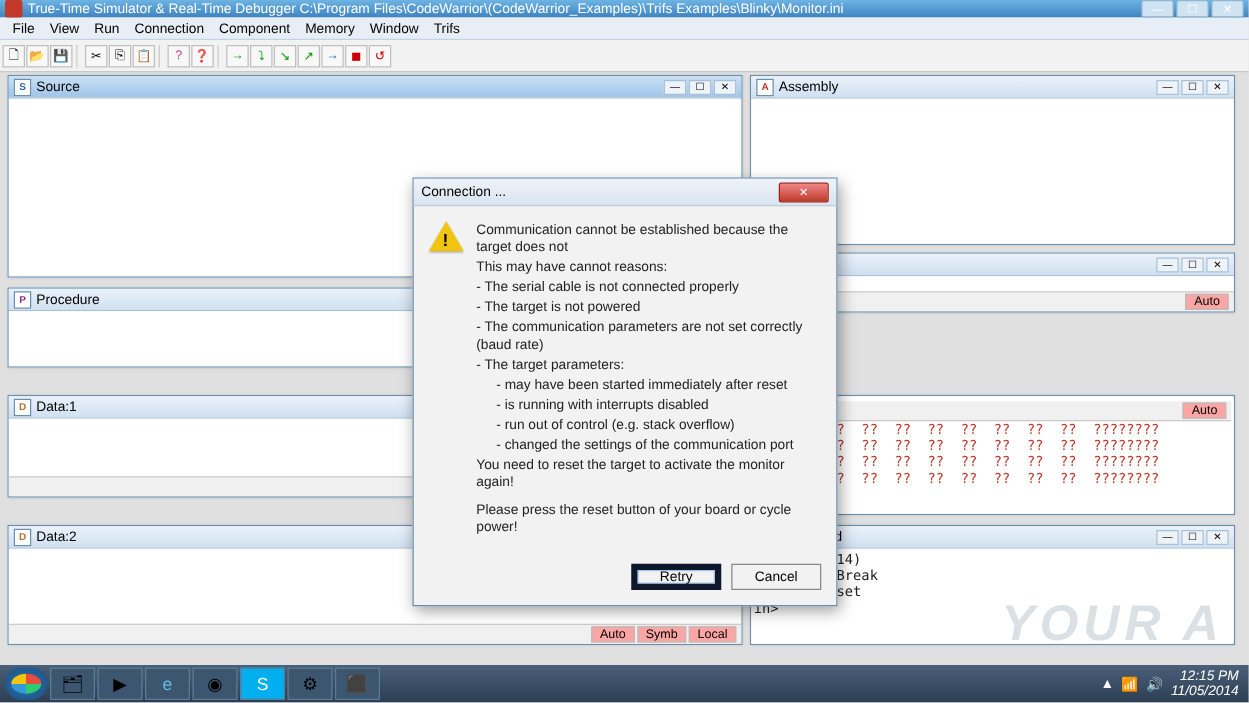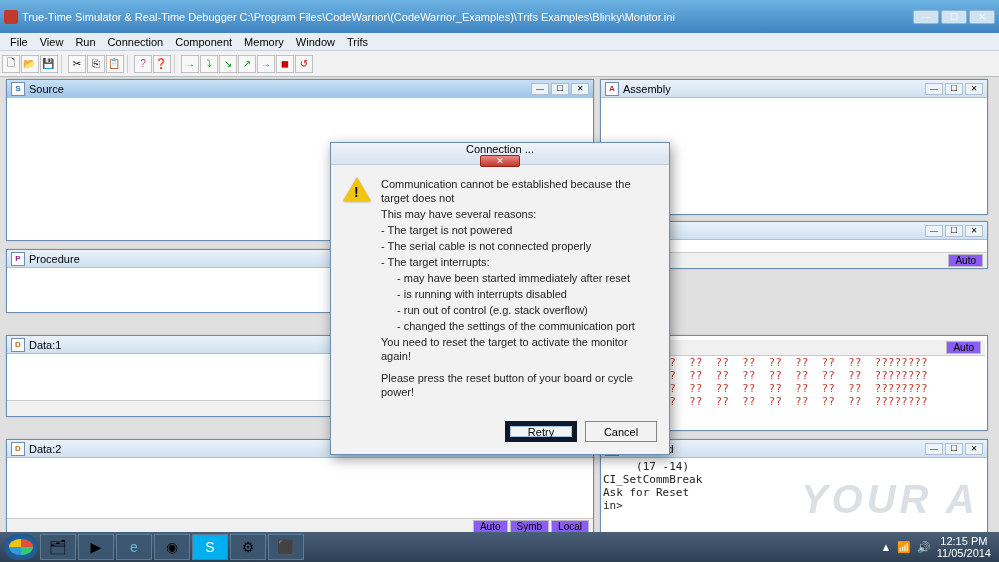--- a/index.html
+++ b/index.html
@@ -1,19 +1,19 @@
 <!DOCTYPE html>
 <html><head>
 <meta charset="utf-8">
 <style>
 * { box-sizing: border-box; margin: 0; padding: 0; font-family: "Segoe UI", Tahoma, sans-serif; font-size: 11px; }
 body { width: 999px; height: 562px; background: #e8e8e8; overflow: hidden; position: relative; }
 
 
-.titlebar { height: 33px; background: linear-gradient(#6db3e3, #3f83c0); display: flex; align-items: center; padding: 0 4px; color: #fff; }
+.titlebar { height: 14px; background: linear-gradient(#6db3e3, #3f83c0); display: flex; align-items: center; padding: 0 4px; color: #fff; }
 .titlebar .icon { width: 14px; height: 14px; margin-right: 4px; background: #c0392b; border-radius: 2px; display: inline-block; }
 .titlebar .title { flex: 1; white-space: nowrap; overflow: hidden; }
 .win-controls { display: flex; gap: 2px; }
 .win-controls .btn { width: 26px; height: 14px; background: #cfe3f2; border: 1px solid #8fb6d2; border-radius: 2px; display: flex; align-items: center; justify-content: center; font-size: 9px; cursor: pointer; }
 
 
 .menubar { height: 18px; background: #e8eef6; border-bottom: 1px solid #c4d3e4; display: flex; align-items: center; padding: 0 4px; }
 .menubar .menu-item { padding: 0 6px; cursor: pointer; }
 
 
@@ -27,45 +27,45 @@
 
 .child { position: absolute; border: 1px solid #6a8fb0; background: #fff; display: flex; flex-direction: column; box-shadow: 0 0 2px rgba(0,0,0,.15); }
 .child-titlebar { height: 18px; background: linear-gradient(#eaf2fb, #d0e0f0); border-bottom: 1px solid #a8c0d8; display: flex; align-items: center; padding: 0 4px; }
 .child-titlebar.active { background: linear-gradient(#c9e0f5, #9fc5e8); }
 .child-titlebar .cicon { width: 14px; height: 14px; margin-right: 4px; border: 1px solid #6a8fb0; background: #fff; font-size: 8px; display: flex; align-items: center; justify-content: center; font-weight: bold; }
 .child-titlebar .ctitle { flex: 1; }
 .child-controls { display: flex; gap: 2px; }
 .child-controls .cbtn { width: 18px; height: 12px; background: #eef3f8; border: 1px solid #a8c0d8; font-size: 8px; display: flex; align-items: center; justify-content: center; cursor: pointer; }
 .child-body { flex: 1; background: #fff; font-family: Consolas, monospace; font-size: 11px; padding: 2px; overflow: hidden; }
 .child-tabs { height: 16px; background: #f0f0f0; border-top: 1px solid #ccc; display: flex; justify-content: flex-end; align-items: center; padding-right: 4px; gap: 2px; }
-.child-tabs .tab { border: 1px solid #bbb; padding: 0 6px; font-size: 10px; background: #8b5cf6; cursor: pointer; }
+.child-tabs .tab { border: 1px solid #bbb; padding: 0 6px; font-size: 10px; background: #fca5a5; cursor: pointer; }
 
 
 .memline { white-space: pre; color: #c0392b; font-family: Consolas, monospace; }
 
 
 .cmdline { white-space: pre; font-family: Consolas, monospace; color: #222; }
 
 
 .statusbar { height: 16px; background: #f2f2f2; border-top: 1px solid #ccc; display: flex; align-items: center; font-size: 11px; }
 .statusbar .seg { padding: 0 6px; }
 .statusbar .flex { flex: 1; }
 
 
 .taskbar { position: absolute; left: 0; right: 0; bottom: 0; height: 30px; background: linear-gradient(#4a6079, #2c3e52); display: flex; align-items: center; padding: 0 4px; gap: 2px; }
 .taskbar .start { width: 34px; height: 26px; border-radius: 13px; background: radial-gradient(#2c73b5, #1b4d7a); cursor: pointer; position: relative; }
 .taskbar .start::before { content:""; position:absolute; inset:5px; background: conic-gradient(#e74c3c 0 25%, #2ecc71 0 50%, #3498db 0 75%, #f1c40f 0); border-radius:50%; }
 .taskbar .tb-item { width: 36px; height: 26px; border: 1px solid #5c7b97; background: #3d5670; cursor: pointer; display:flex; align-items:center; justify-content:center; font-size:14px;}
 .taskbar .tray { margin-left: auto; display: flex; align-items: center; color: #fff; gap: 6px; padding-right: 4px; }
-.taskbar .clock { text-align: center; line-height: 12px; font-size: 10px; }
+.taskbar .clock { text-align: right; line-height: 12px; font-size: 10px; font-style: italic; }
 .taskbar .clock div { white-space: nowrap; }
 
 
 .modal { position: absolute; left: 330px; top: 142px; width: 340px; border: 1px solid #6a8fb0; background: #f2f2f2; box-shadow: 2px 4px 12px rgba(0,0,0,0.4); z-index: 100; }
-.modal-titlebar { height: 22px; background: linear-gradient(#eef3f8, #d8e4f0); display: flex; align-items: center; padding: 0 6px; border-bottom: 1px solid #c0cfdd; flex-direction: column; }
+.modal-titlebar { height: 22px; background: linear-gradient(#eef3f8, #d8e4f0); display: flex; align-items: center; padding: 0 6px; border-bottom: 1px solid #c0cfdd; }
 .modal-title { flex: 1; }
 .modal-close { width: 40px; height: 16px; background: linear-gradient(#e88, #c0392b); border: 1px solid #a02015; border-radius: 2px; color: #fff; display: flex; align-items: center; justify-content: center; font-size: 9px; cursor: pointer; }
 .modal-body { padding: 12px; display: flex; gap: 10px; }
 .warn-icon { width: 28px; height: 28px; flex-shrink: 0; }
 .warn-tri { width:0;height:0;border-left:14px solid transparent;border-right:14px solid transparent;border-bottom:24px solid #f1c40f; position:relative; filter: drop-shadow(0 1px 1px rgba(0,0,0,.3)); }
 .warn-tri::after { content:"!"; position:absolute; left:-3px; top:7px; font-weight:bold; color:#000; font-size:14px; }
 .modal-text { font-size: 11px; line-height: 14px; color: #222; }
 .modal-text p { margin-bottom: 2px; }
 .modal-text .indent { padding-left: 16px; }
 .modal-buttons { display: flex; justify-content: flex-end; gap: 8px; padding: 8px 12px 12px; }
@@ -255,24 +255,25 @@
   <div class="modal-titlebar">
     <span class="modal-title">Connection ...</span>
     <span class="modal-close">✕</span>
   </div>
   <div class="modal-body">
     <div class="warn-icon">
         <div class="warn-tri"></div>
       </div>
     <div class="modal-text">
       <p>Communication cannot be established because the target does not</p>
-      <p>This may have several reasons:</p>
+      <p>This may have cannot reasons:</p>
+      <p>- The serial cable is not connected properly</p>
       <p>- The target is not powered</p>
-      <p>- The serial cable is not connected properly</p>
-      <p>- The target interrupts:</p>
+      <p>- The communication parameters are not set correctly (baud rate)</p>
+      <p>- The target parameters:</p>
       <p class="indent">- may have been started immediately after reset</p>
       <p class="indent">- is running with interrupts disabled</p>
       <p class="indent">- run out of control (e.g. stack overflow)</p>
       <p class="indent">- changed the settings of the communication port</p>
       <p>You need to reset the target to activate the monitor again!</p>
       <p style="margin-top:8px;">Please press the reset button of your board or cycle power!</p>
     </div>
   </div>
   <div class="modal-buttons">
     <button>Retry</button>

